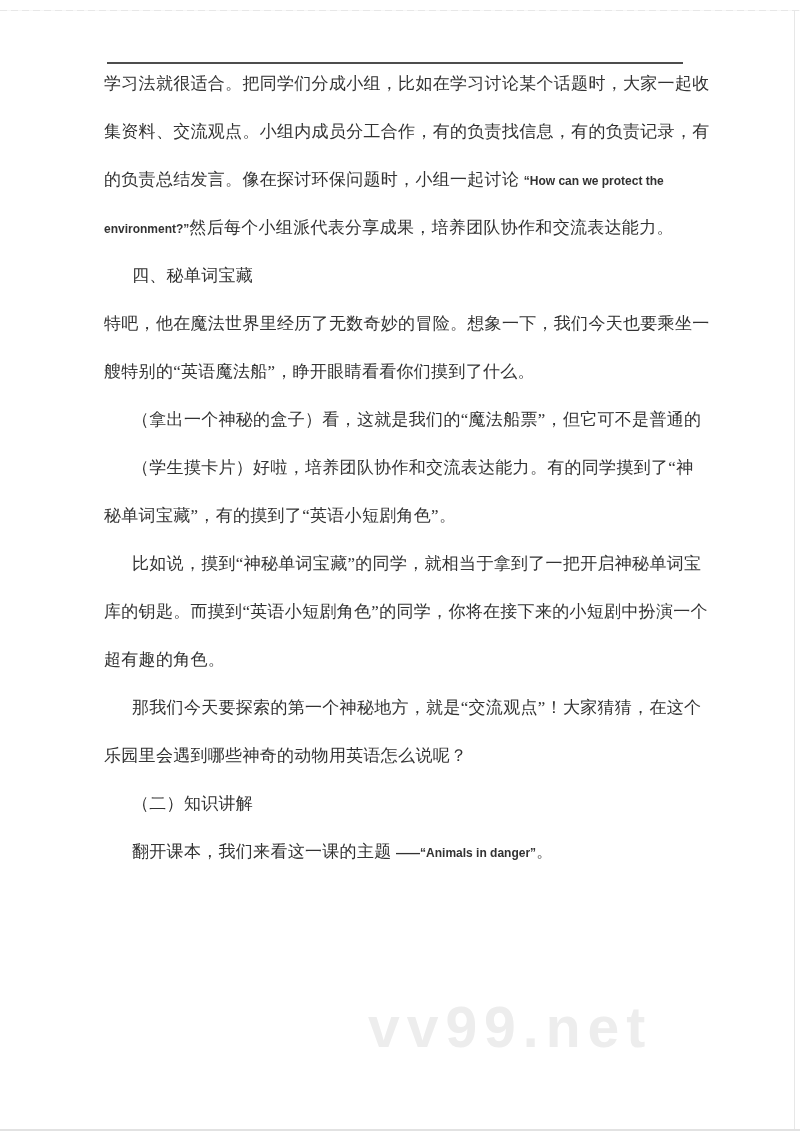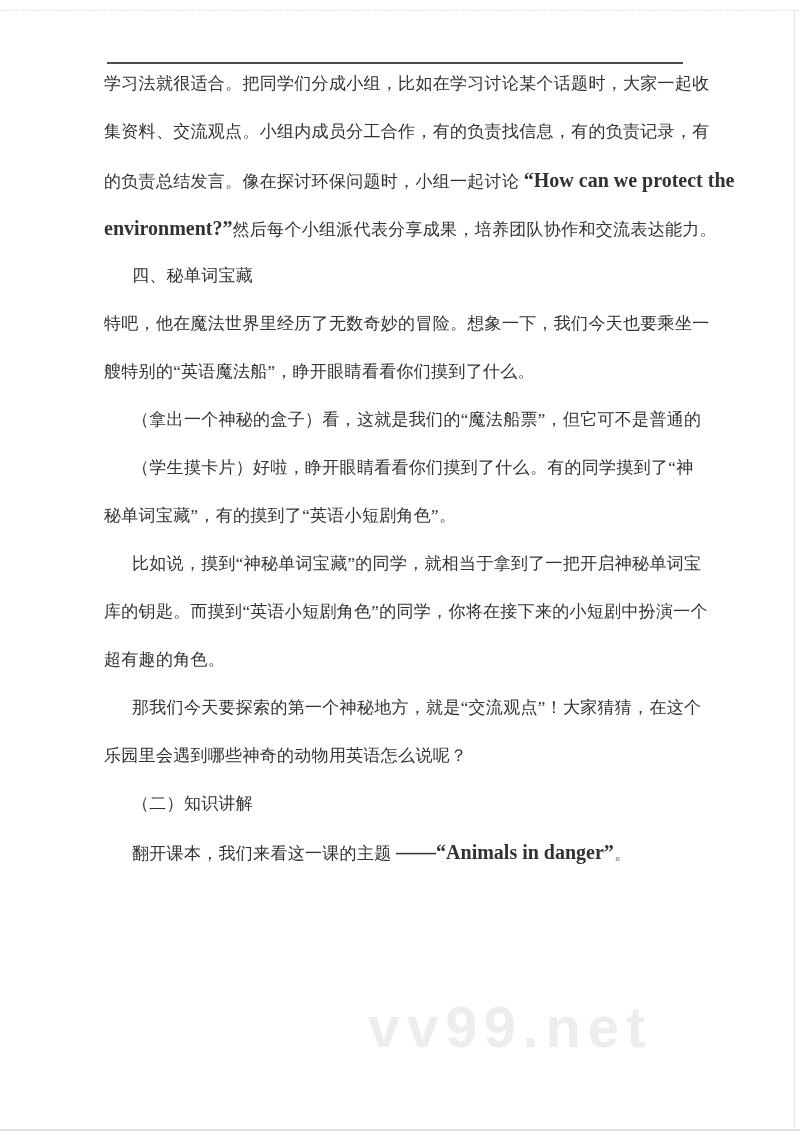--- a/index.html
+++ b/index.html
@@ -20,22 +20,22 @@
     font-family:"Liberation Sans",sans-serif;font-weight:700;
     font-size:57px;line-height:60px;letter-spacing:7px;color:#ededed;
     white-space:nowrap;user-select:none;
   }
   
   .body-text{position:absolute;left:104px;top:60px;width:620px;z-index:1;}
   .line{height:48px;line-height:48px;white-space:nowrap;font-size:17px;letter-spacing:0.3px;}
   .line.indent{padding-left:28px;}
   .seg-zh{font-family:"Liberation Serif",serif;}
   .seg-en{
-    font-family:Liberation Serif, serif;font-weight:600;
-    font-size:20px;letter-spacing:0;text-align:center;
+    font-family:Liberation Sans, sans-serif;font-weight:600;
+    font-size:12px;letter-spacing:0;text-align:center;
   }
 </style>
 </head>
 <body>
 
 <div class="screenshot">
   <div class="edge-top"></div>
   <div class="edge-right"></div>
   <div class="edge-bottom"></div>
 
@@ -45,21 +45,21 @@
 
   <div class="body-text">
       <div class="line"><span class="seg-zh">学习法就很适合。把同学们分成小组，比如在学习讨论某个话题时，大家一起收</span></div>
       <div class="line"><span class="seg-zh">集资料、交流观点。小组内成员分工合作，有的负责找信息，有的负责记录，有</span></div>
       <div class="line"><span class="seg-zh">的负责总结发言。像在探讨环保问题时，小组一起讨论 </span><span class="seg-en">“How can we protect the</span></div>
       <div class="line"><span class="seg-en">environment?”</span><span class="seg-zh">然后每个小组派代表分享成果，培养团队协作和交流表达能力。</span></div>
       <div class="line indent"><span class="seg-zh">四、秘单词宝藏</span></div>
       <div class="line"><span class="seg-zh">特吧，他在魔法世界里经历了无数奇妙的冒险。想象一下，我们今天也要乘坐一</span></div>
       <div class="line"><span class="seg-zh">艘特别的“英语魔法船”，睁开眼睛看看你们摸到了什么。</span></div>
       <div class="line indent"><span class="seg-zh">（拿出一个神秘的盒子）看，这就是我们的“魔法船票”，但它可不是普通的</span></div>
-      <div class="line indent"><span class="seg-zh">（学生摸卡片）好啦，睁开眼睛看看你们摸到了什么。有的同学摸到了“神</span></div>
+      <div class="line indent"><span class="seg-zh">（学生摸卡片）好啦，培养团队协作和交流表达能力。有的同学摸到了“神</span></div>
       <div class="line"><span class="seg-zh">秘单词宝藏”，有的摸到了“英语小短剧角色”。</span></div>
       <div class="line indent"><span class="seg-zh">比如说，摸到“神秘单词宝藏”的同学，就相当于拿到了一把开启神秘单词宝</span></div>
       <div class="line"><span class="seg-zh">库的钥匙。而摸到“英语小短剧角色”的同学，你将在接下来的小短剧中扮演一个</span></div>
       <div class="line"><span class="seg-zh">超有趣的角色。</span></div>
       <div class="line indent"><span class="seg-zh">那我们今天要探索的第一个神秘地方，就是“交流观点”！大家猜猜，在这个</span></div>
       <div class="line"><span class="seg-zh">乐园里会遇到哪些神奇的动物用英语怎么说呢？</span></div>
       <div class="line indent"><span class="seg-zh">（二）知识讲解</span></div>
       <div class="line indent"><span class="seg-zh">翻开课本，我们来看这一课的主题 </span><span class="seg-en">——“Animals in danger”</span><span class="seg-zh">。</span></div>
     </div>
 </div>

